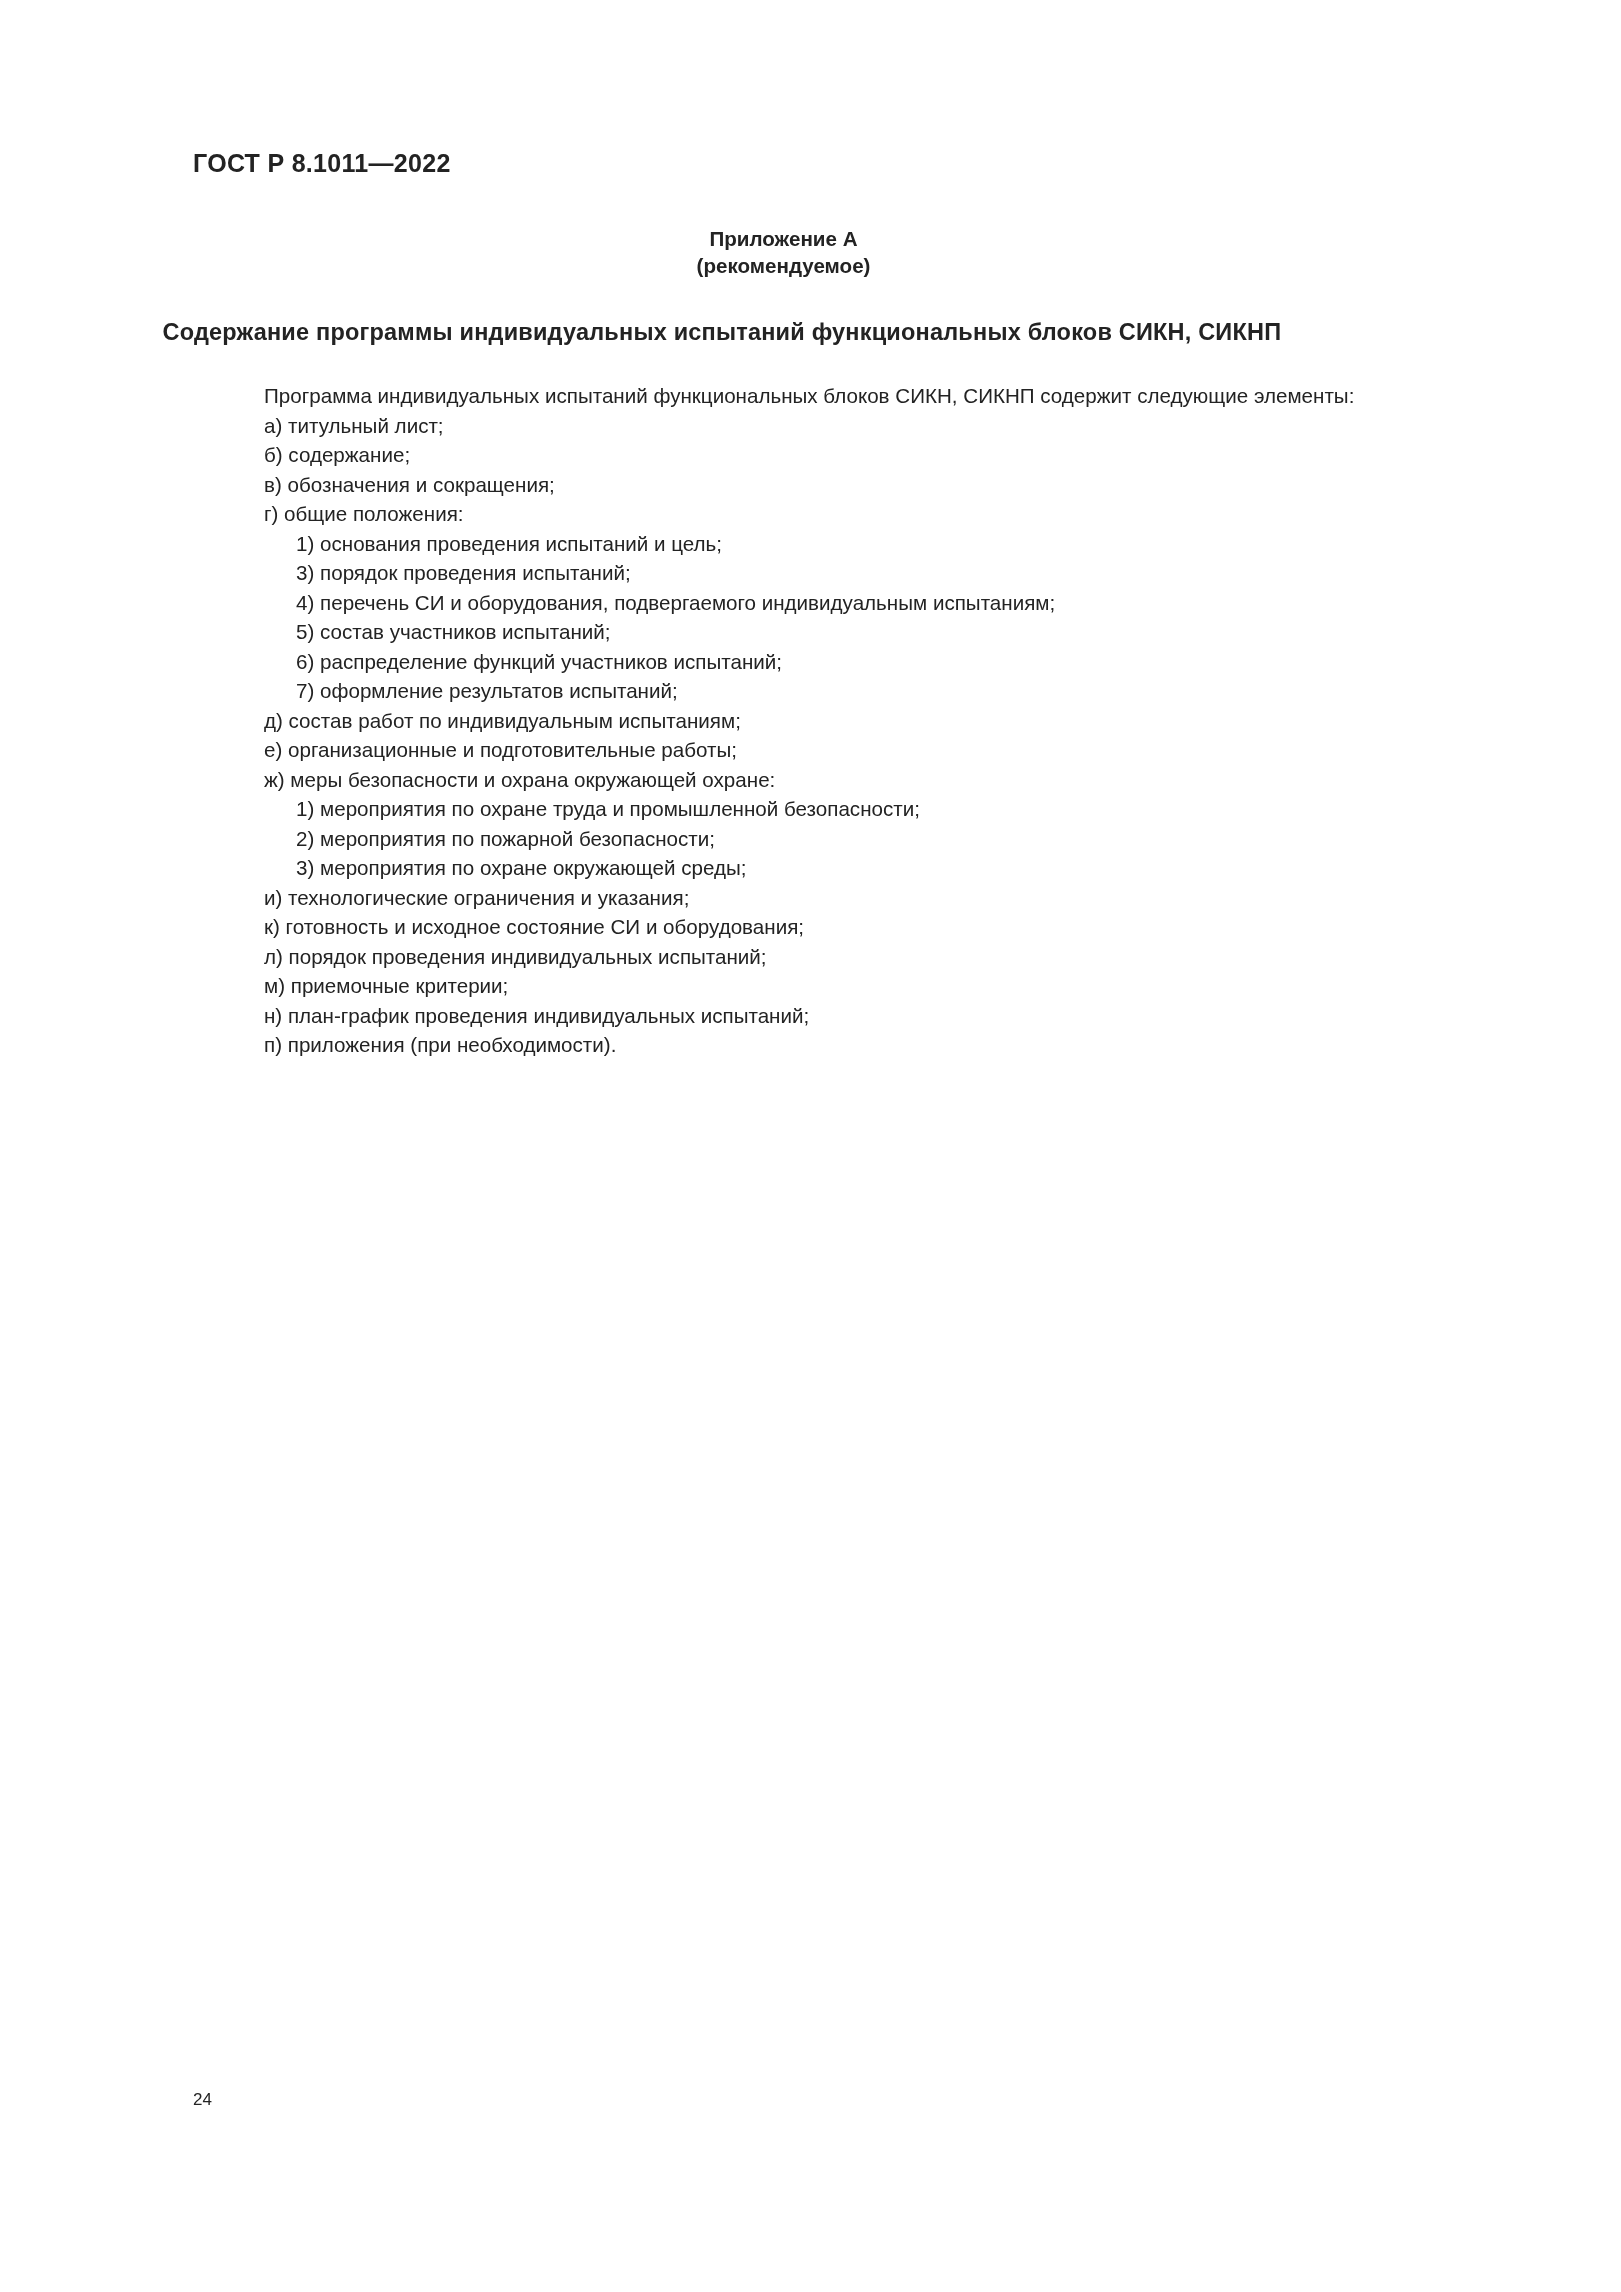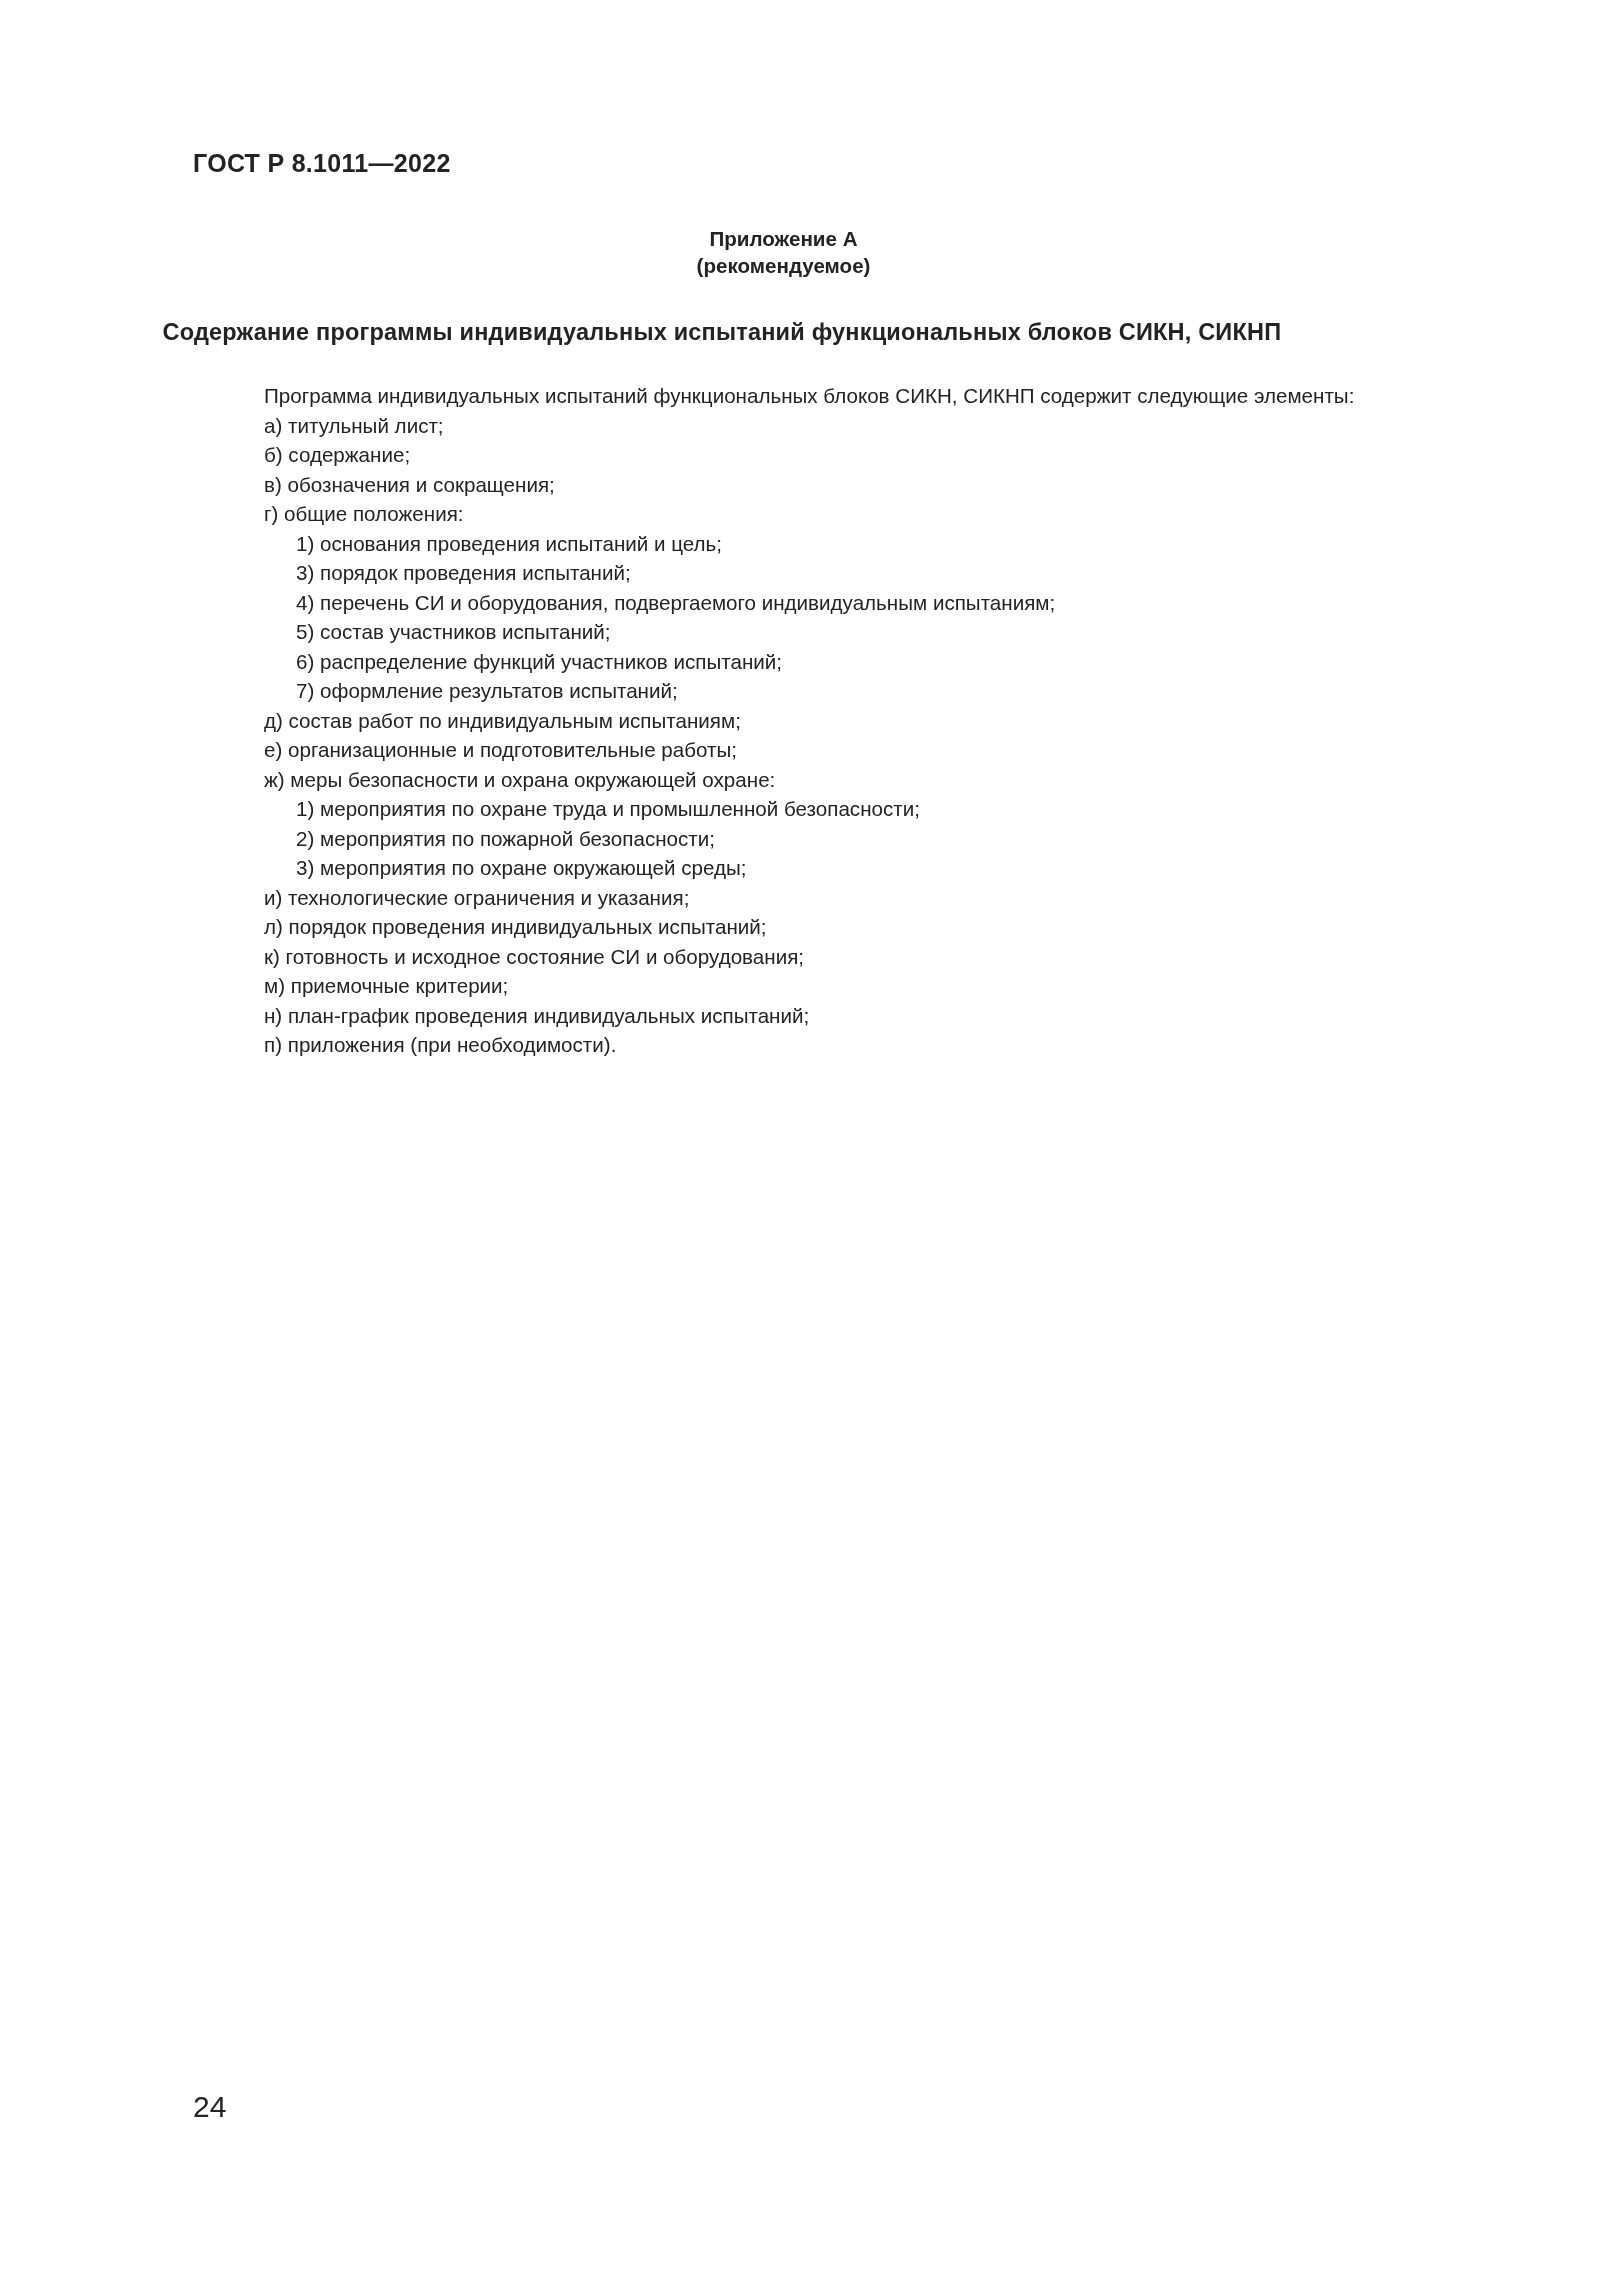--- a/index.html
+++ b/index.html
@@ -8,21 +8,21 @@
   .doc-code { position: absolute; left: 193px; top: 149px; font-size: 25px; font-weight: bold; letter-spacing: 0.3px; }
   .appendix { position: absolute; left: 0; width: 1481px; top: 225px; text-align: center; font-weight: bold; font-size: 20.6px; line-height: 27.4px; }
   .appendix div { position: relative; left: 43px; }
   .heading { position: absolute; left: 0; width: 1438px; top: 319px; text-align: center; font-weight: bold; font-size: 23.5px; letter-spacing: 0.2px; }
   .heading span { position: relative; left: 2.9px; }
   .body { position: absolute; left: 264px; top: 381px; font-size: 20.6px; line-height: 29.5px; }
   .line { white-space: nowrap; }
   .intro { margin-left: 0; }
   .lvl1 { margin-left: 0; }
   .lvl2 { margin-left: 32px; }
-  .page-num { position: absolute; left: 193px; top: 2090px; font-size: 30px; }
+  .page-num { position: absolute; left: 193px; top: 2090px; font-size: 17px; }
 </style>
 </head>
 <body>
 
 <div class="doc-code">ГОСТ Р 8.1011—2022</div>
 
 <div class="appendix">
   <div>Приложение А</div>
   <div>(рекомендуемое)</div>
 </div>
@@ -43,21 +43,21 @@
   <div class="line lvl2">5) состав участников испытаний;</div>
   <div class="line lvl2">6) распределение функций участников испытаний;</div>
   <div class="line lvl2">7) оформление результатов испытаний;</div>
   <div class="line lvl1">д) состав работ по индивидуальным испытаниям;</div>
   <div class="line lvl1">е) организационные и подготовительные работы;</div>
   <div class="line lvl1">ж) меры безопасности и охрана окружающей охране:</div>
   <div class="line lvl2">1) мероприятия по охране труда и промышленной безопасности;</div>
   <div class="line lvl2">2) мероприятия по пожарной безопасности;</div>
   <div class="line lvl2">3) мероприятия по охране окружающей среды;</div>
   <div class="line lvl1">и) технологические ограничения и указания;</div>
+  <div class="line lvl1">к) готовность и исходное состояние СИ и оборудования;</div>
   <div class="line lvl1">л) порядок проведения индивидуальных испытаний;</div>
-  <div class="line lvl1">к) готовность и исходное состояние СИ и оборудования;</div>
   <div class="line lvl1">м) приемочные критерии;</div>
   <div class="line lvl1">н) план-график проведения индивидуальных испытаний;</div>
   <div class="line lvl1">п) приложения (при необходимости).</div>
 </div>
 
 <div class="page-num">24</div>
 
 
 </body></html>

